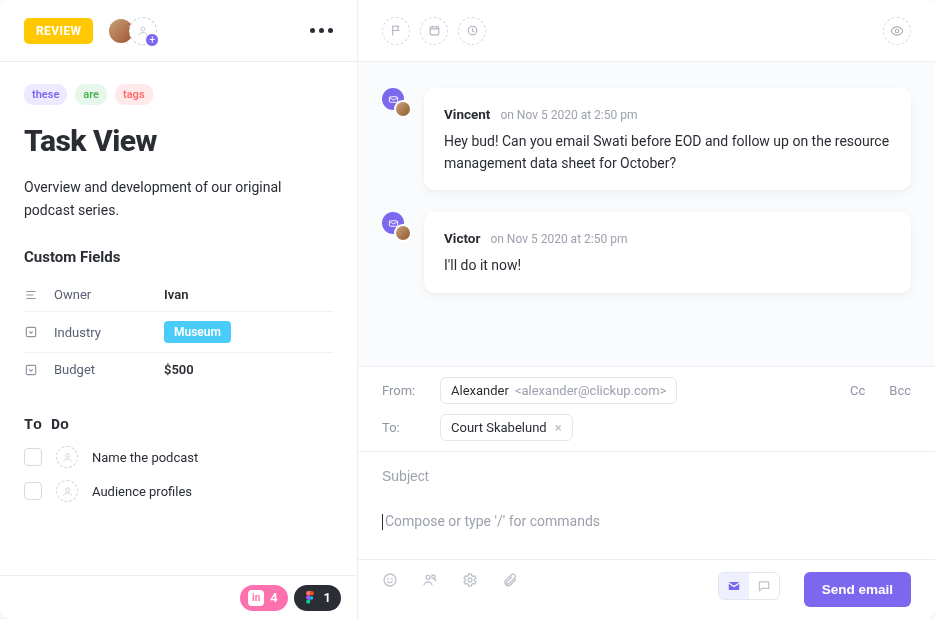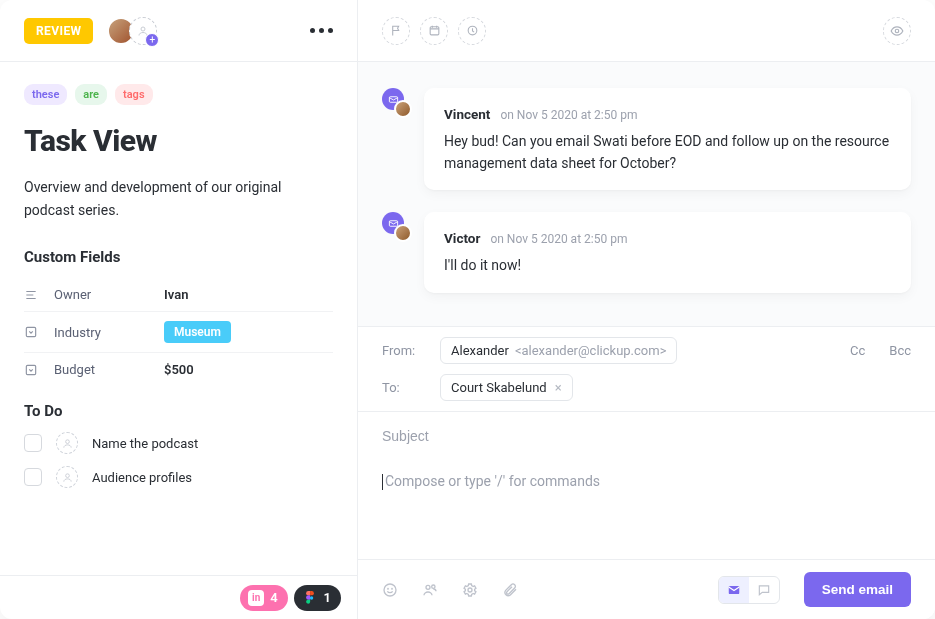--- a/index.html
+++ b/index.html
@@ -109,21 +109,21 @@
     border-bottom:1px solid #f1f2f4;
   }
   .cf-row:last-child { border-bottom:none; }
   .cf-icon { width:16px; color:#8f95a3; display:flex; }
   .cf-label { flex:0 0 96px; color:#5a6073; font-size:13px; }
   .cf-value { font-size:13px; font-weight:600; color:#2a2e34; }
   .cf-chip {
     background:#49ccf9; color:#fff; font-size:12px; font-weight:600;
     padding:4px 10px; border-radius:4px;
   }
-  .todo-h { margin-top:16px; }
+  .todo-h { margin-top:31px;font-family:Liberation Mono, monospace; }
   .todo-list { margin-top:10px; display:flex; flex-direction:column; gap:12px; }
   .todo-item { display:flex; align-items:center; gap:14px; }
   .chk {
     width:18px; height:18px; border:1.5px solid #d6d9de; border-radius:4px; background:#fff;
   }
   .todo-assignee {
     width:22px; height:22px; border-radius:50%;
     border:1px dashed #cfd3da; display:flex; align-items:center; justify-content:center;
   }
   .todo-assignee svg { stroke:#c9cdd4; }
@@ -225,22 +225,22 @@
 
   .compose-body { padding:12px 24px 18px 24px; min-height:60px; }
   .compose-body .cursor {
     display:inline-block; width:1px; height:16px; background:#2a2e34; vertical-align:middle;
     margin-right:2px;
   }
   .compose-placeholder { color:#9ca1ad; font-size:14px; }
 
   .composer-footer {
     border-top:1px solid #eceef1;
-    display:flex; align-items:center;
-    padding:12px 24px; gap:24px;margin-top:40px;
+    display:flex; align-items:flex-start;
+    padding:12px 24px; gap:24px;
   }
   .footer-ic { color:#bfc3cc; display:flex; }
   .mode-toggle {
     margin-left:auto;
     display:flex; border:1px solid #e3e6ea; border-radius:6px; overflow:hidden;
   }
   .mode-toggle .seg {
     width:30px; height:26px; display:flex; align-items:center; justify-content:center;
   }
   .mode-toggle .seg.active { background:#eef0ff; }

